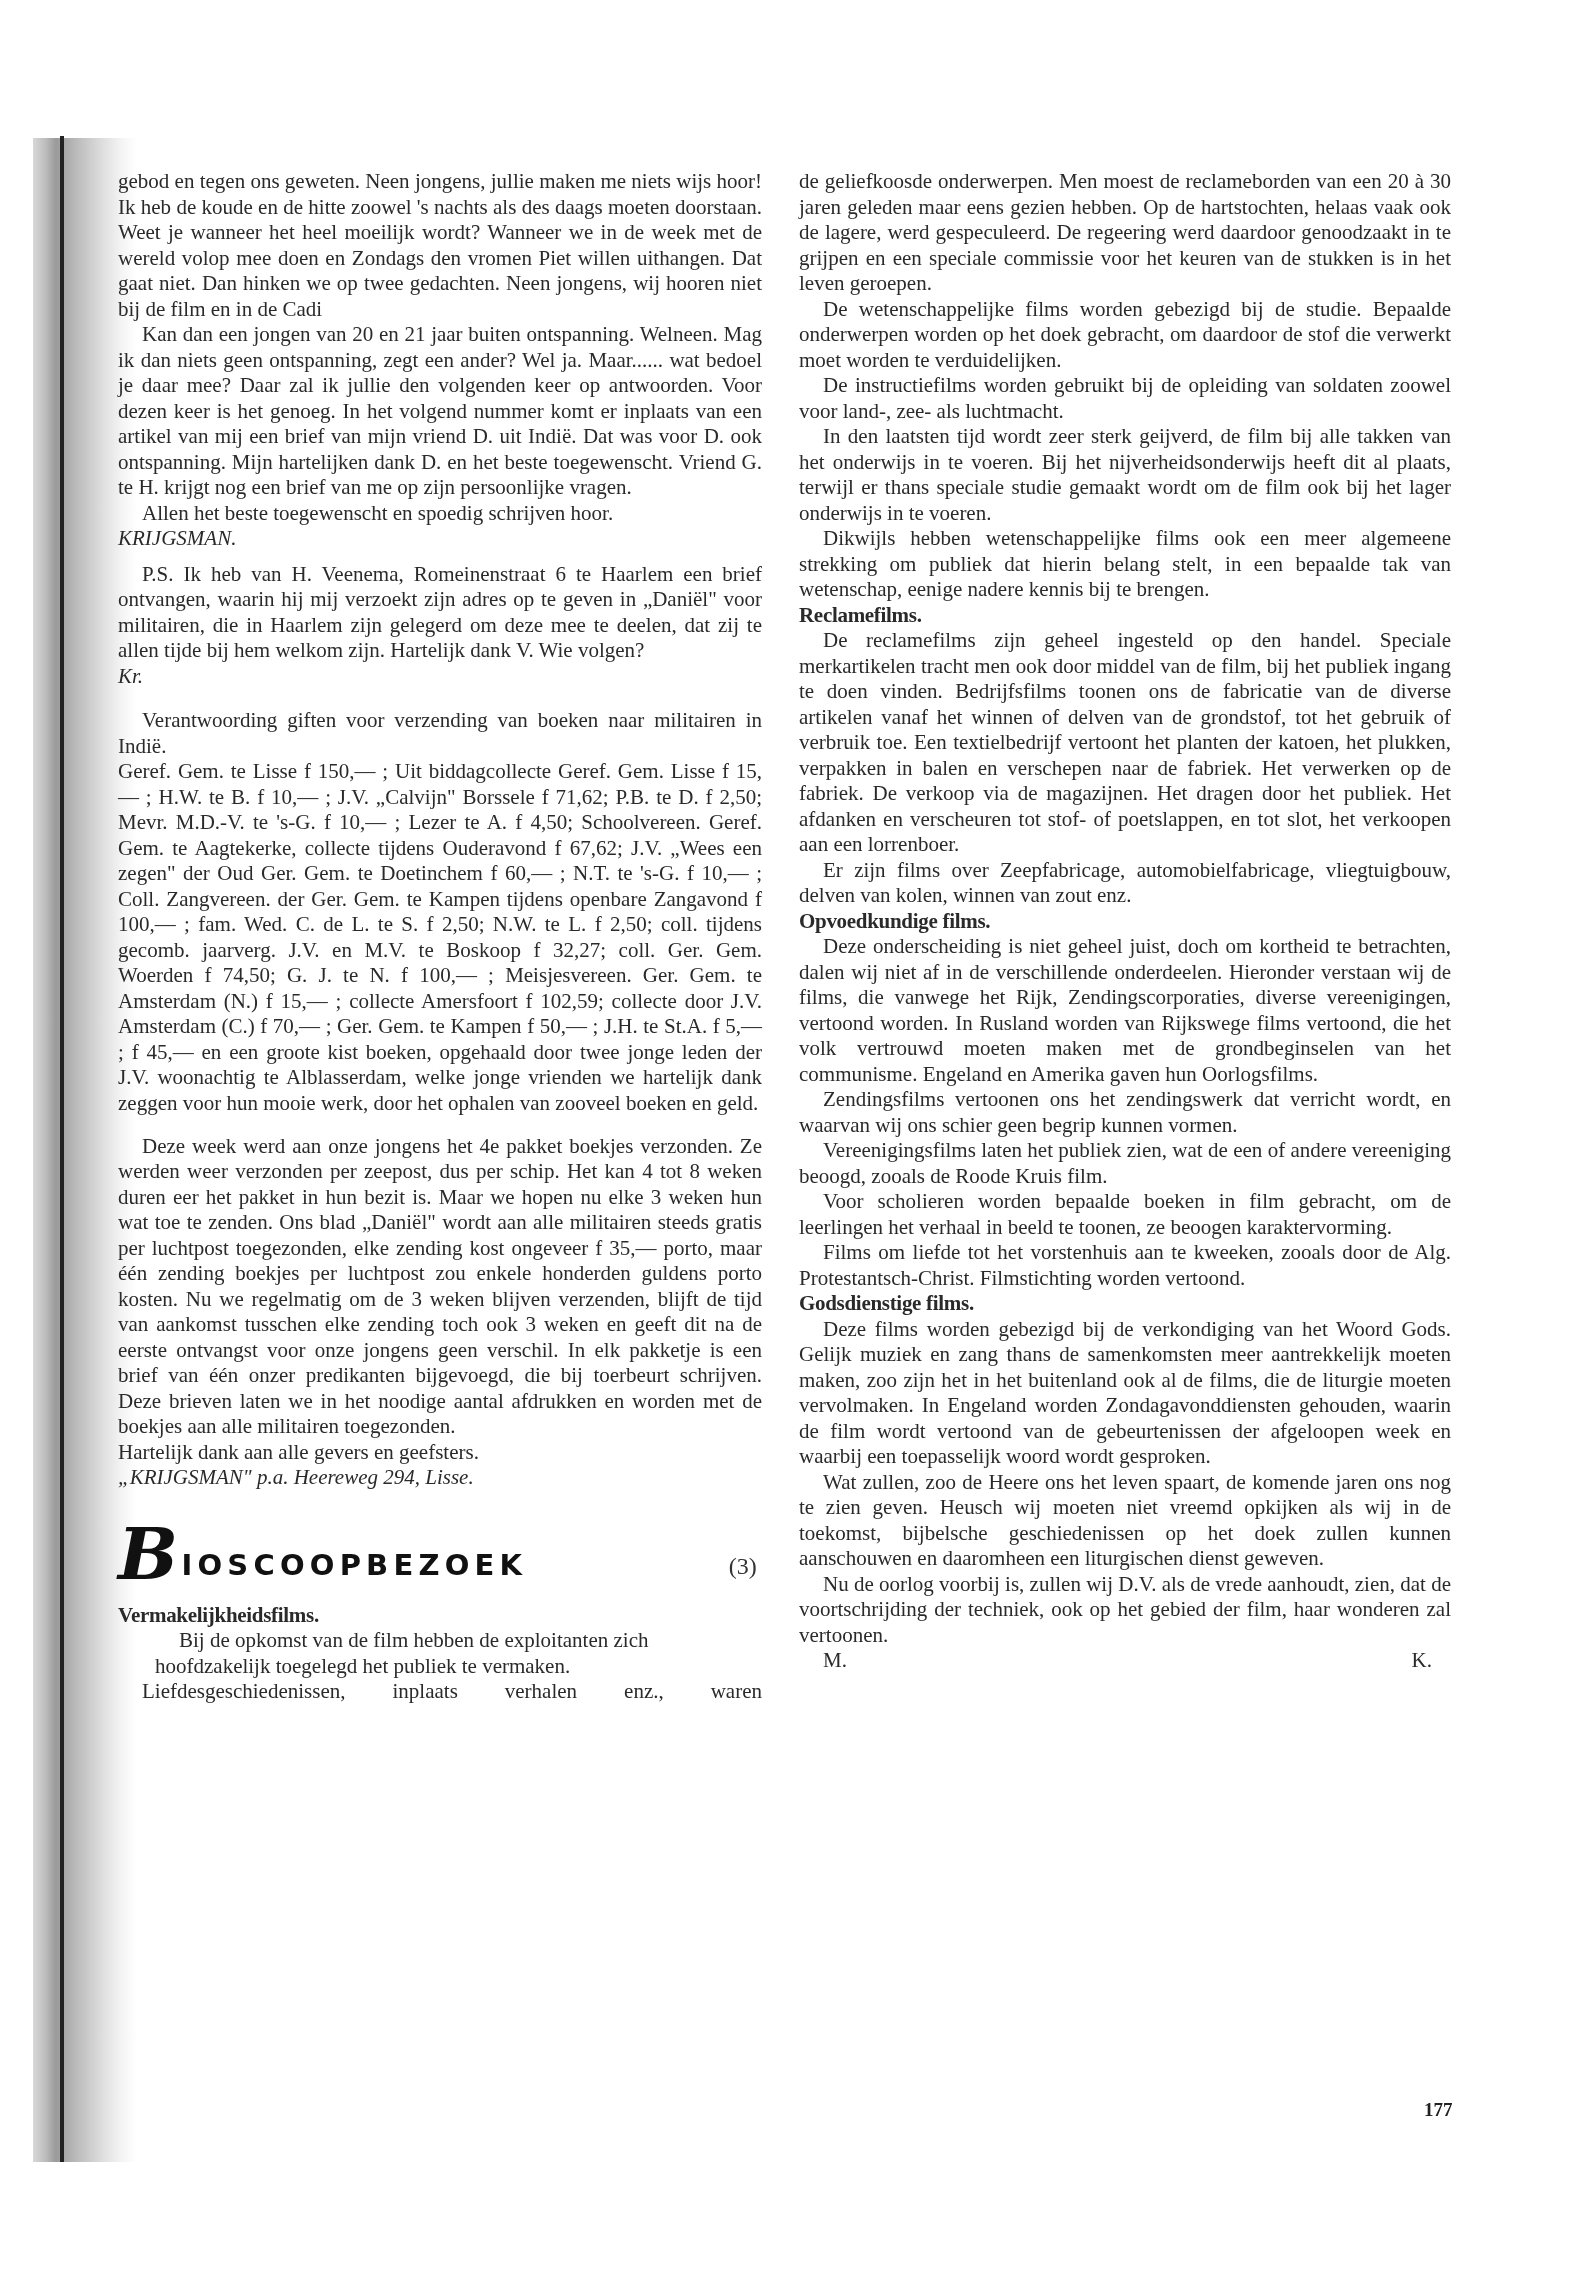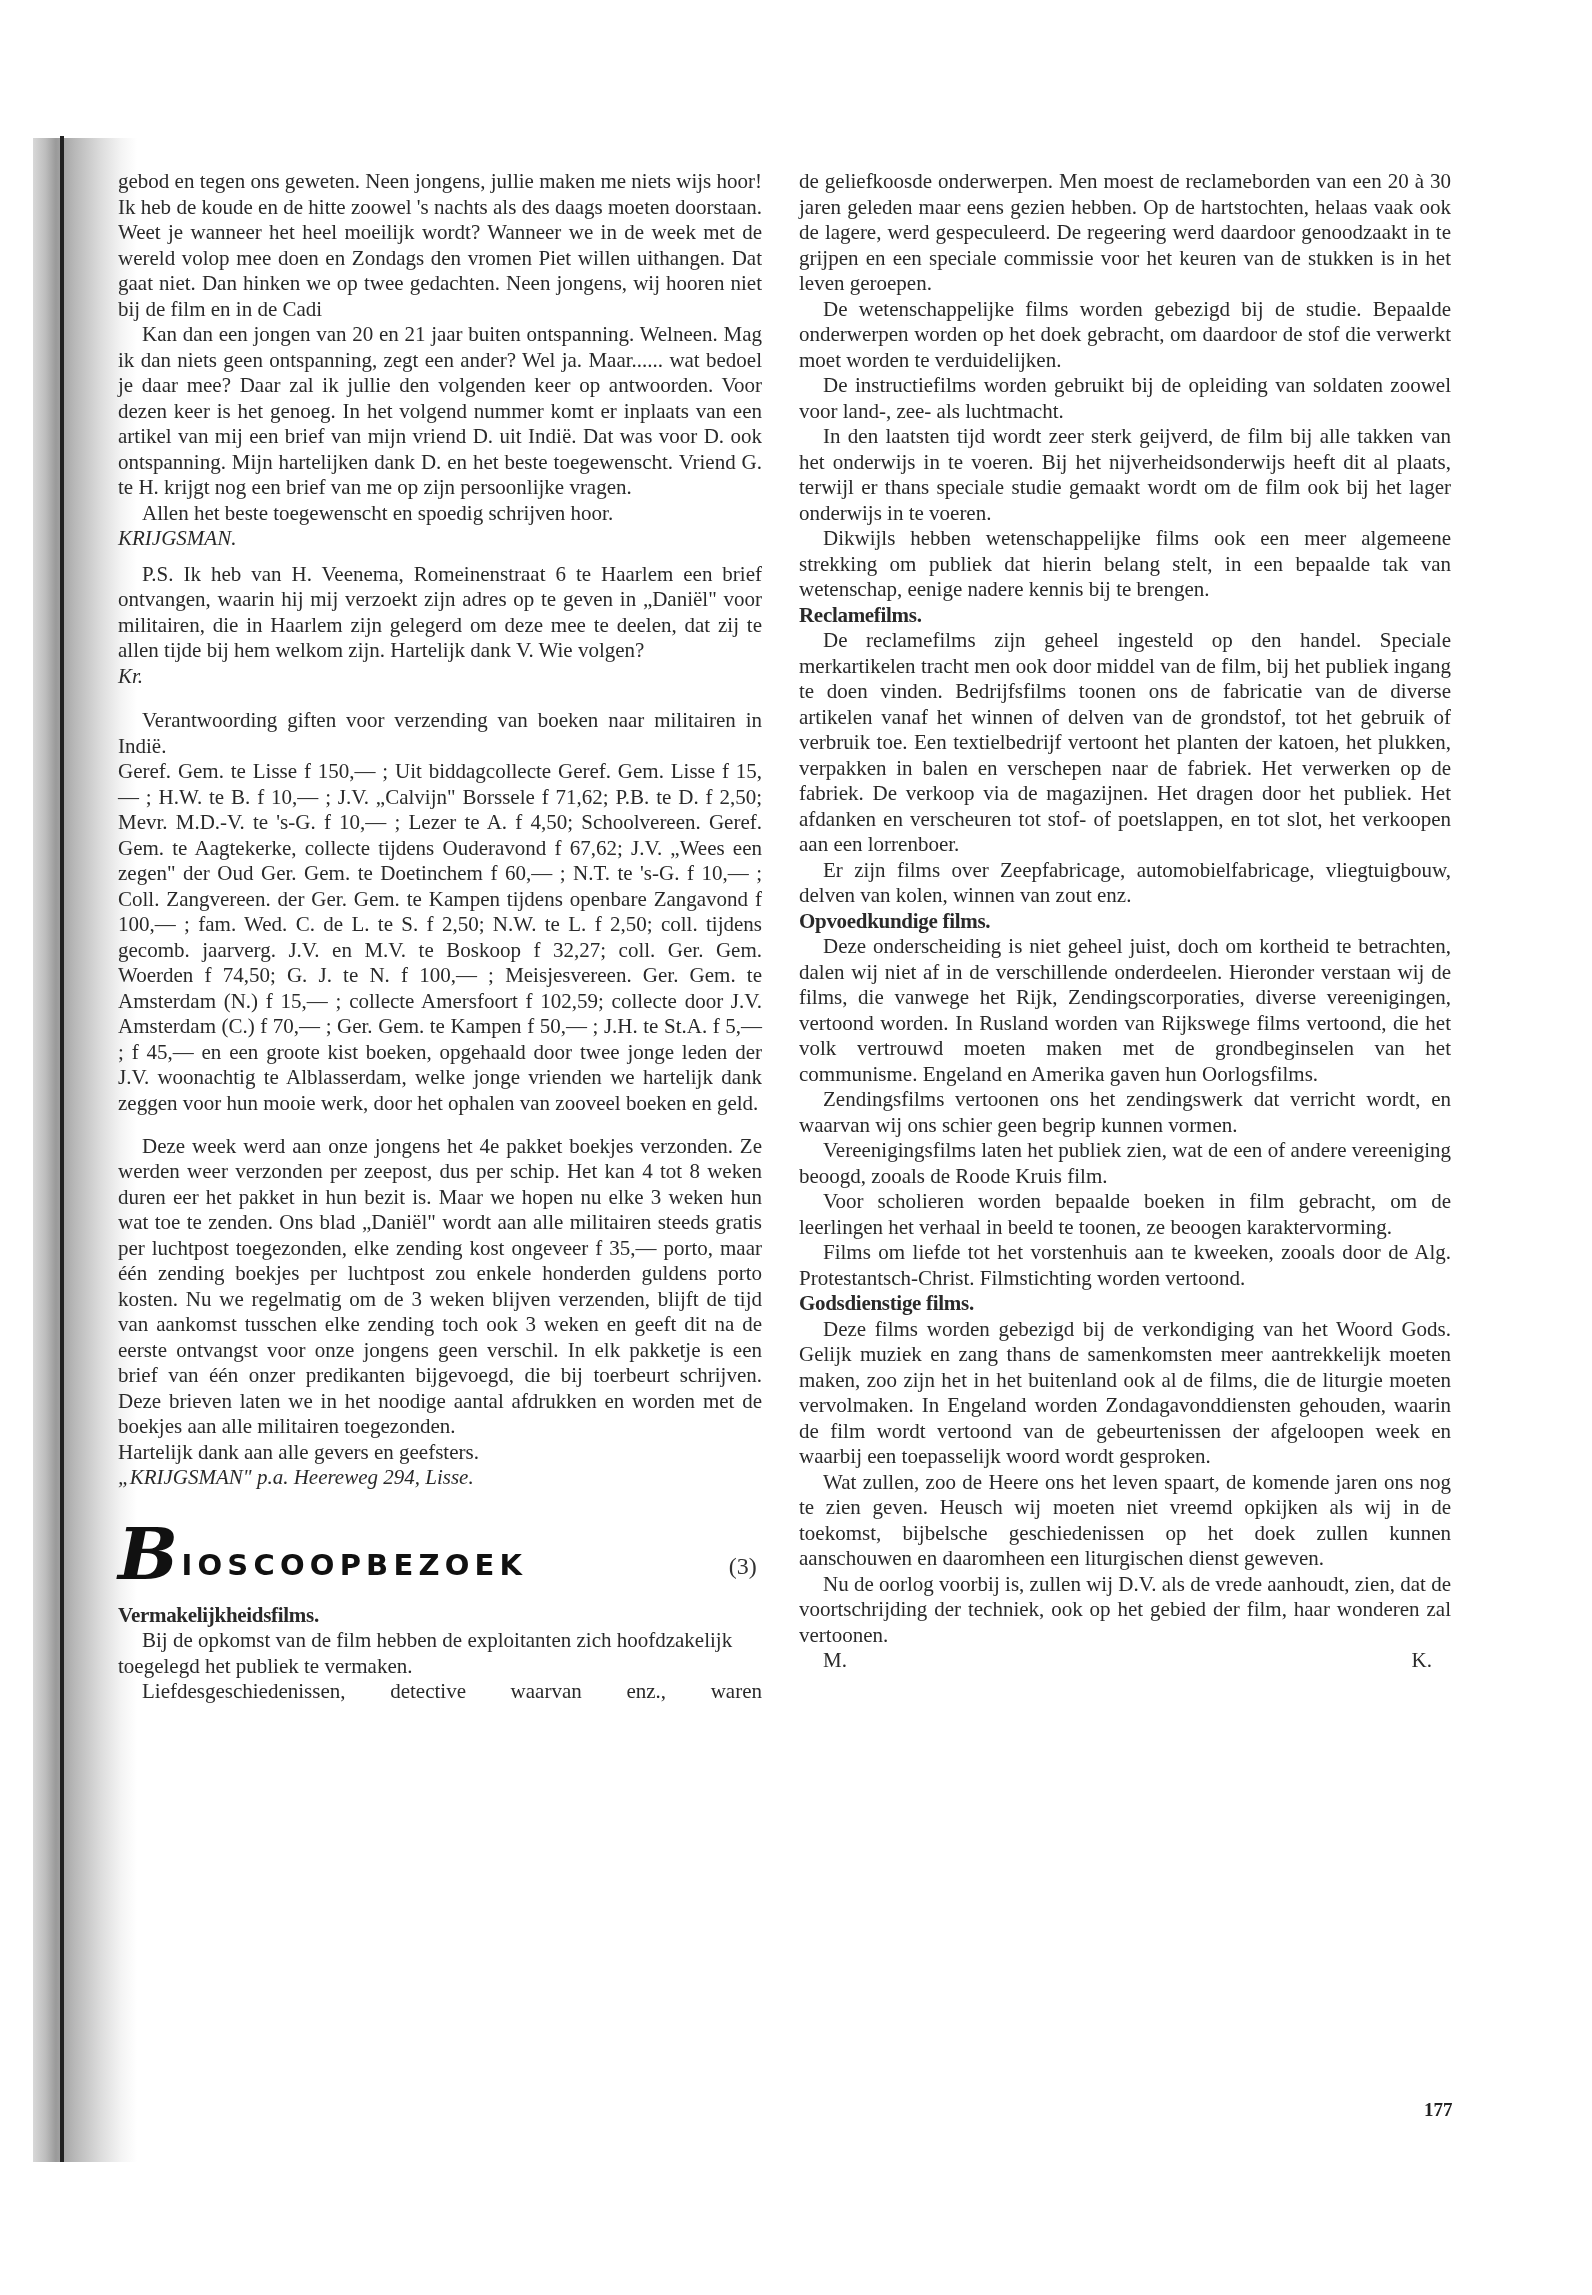--- a/index.html
+++ b/index.html
@@ -69,22 +69,22 @@
 
   <div class="article-head">
     <div class="title-wrap">
       <span class="initial">B</span>
       <span class="rest">IOSCOOPBEZOEK</span>
     </div>
     <span class="part">(3)</span>
   </div>
 
   <p class="heading-sub">Vermakelijkheidsfilms.</p>
-  <p class="ind" style="text-align:left;">Bij de opkomst van de film hebben de exploitanten zich hoofdzakelijk toegelegd het publiek te vermaken.</p>
-  <p class="ind" style="text-align-last:justify;">Liefdesgeschiedenissen, detective waarvan enz., waren</p>
+  <p class="ind" style="text-align:left;margin-left:37px;">Bij de opkomst van de film hebben de exploitanten zich hoofdzakelijk toegelegd het publiek te vermaken.</p>
+  <p class="ind" style="text-align-last:justify;">Liefdesgeschiedenissen, inplaats verhalen enz., waren</p>
 </div>
 
 <div class="col col-right">
   <p>de geliefkoosde onderwerpen. Men moest de reclameborden van een 20 à 30 jaren geleden maar eens gezien hebben. Op de hartstochten, helaas vaak ook de lagere, werd gespeculeerd. De regeering werd daardoor genoodzaakt in te grijpen en een speciale commissie voor het keuren van de stukken is in het leven geroepen.</p>
 
   <p class="ind">De wetenschappelijke films worden gebezigd bij de studie. Bepaalde onderwerpen worden op het doek gebracht, om daardoor de stof die verwerkt moet worden te verduidelijken.</p>
   <p class="ind">De instructiefilms worden gebruikt bij de opleiding van soldaten zoowel voor land-, zee- als luchtmacht.</p>
   <p class="ind">In den laatsten tijd wordt zeer sterk geijverd, de film bij alle takken van het onderwijs in te voeren. Bij het nijverheidsonderwijs heeft dit al plaats, terwijl er thans speciale studie gemaakt wordt om de film ook bij het lager onderwijs in te voeren.</p>
   <p class="ind">Dikwijls hebben wetenschappelijke films ook een meer algemeene strekking om publiek dat hierin belang stelt, in een bepaalde tak van wetenschap, eenige nadere kennis bij te brengen.</p>
 

